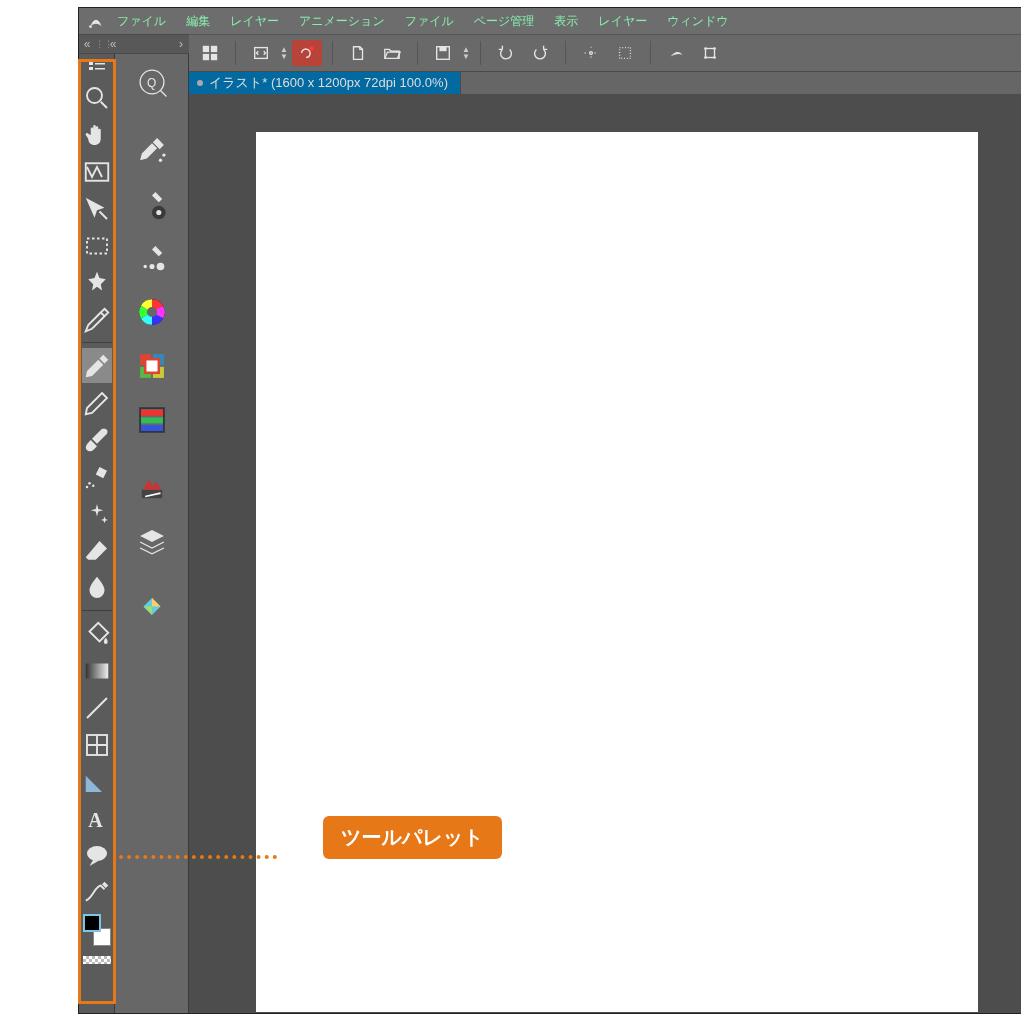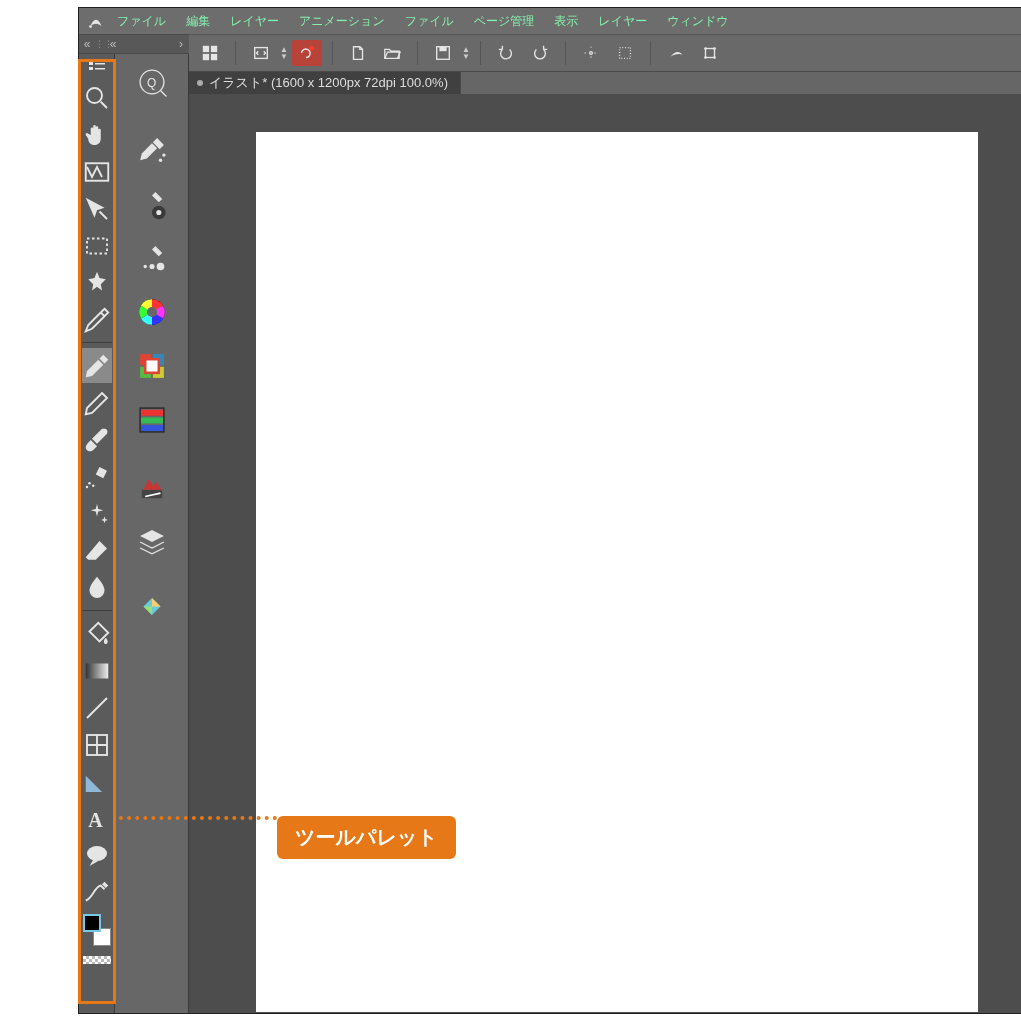--- a/index.html
+++ b/index.html
@@ -20,21 +20,21 @@
 .cmdbar { position:absolute; top:26px; left:110px; right:0; height:38px; background:#696969; border-top:1px solid #555; border-bottom:1px solid #4a4a4a; display:flex; align-items:center; padding:0 6px; gap:4px; }
 .cbtn { width:30px; height:26px; display:flex; align-items:center; justify-content:center; color:#e5e5e5; border-radius:2px; cursor:pointer; }
 .cbtn.active { background:#b84338; }
 .cbtn svg { width:18px; height:18px; }
 .cspin { display:flex; flex-direction:column; gap:0; }
 .cspin span { font-size:8px; color:#ccc; line-height:7px; }
 .csep { width:1px; height:24px; background:#555; margin:0 6px; }
 
 
 .doctab { position:absolute; top:64px; left:110px; right:0; height:22px; background:#666; display:flex; align-items:center; }
-.tab { background:#404040; height:22px; display:flex; align-items:center; padding:0 12px 0 8px; gap:6px; border-right:1px solid #4a4a4a; }
+.tab { background:#0369a1; height:22px; display:flex; align-items:center; padding:0 12px 0 8px; gap:6px; border-right:1px solid #4a4a4a; }
 .tab .dot { width:6px; height:6px; border-radius:50%; background:#aaa; }
 .tab .lbl { color:#ddd; font-size:13px; }
 
 
 .canvaswrap { position:absolute; top:86px; left:110px; right:0; bottom:0; background:#4d4d4d; display:flex; align-items:flex-start; justify-content:center; padding-top:38px; }
 .canvas { width:722px; height:880px; background:#fff; }
 
 
 .leftA { position:absolute; top:46px; left:0; width:36px; bottom:0; background:#5b5b5b; border-right:1px solid #3a3a3a; display:flex; flex-direction:column; align-items:center; padding-top:4px; gap:2px; }
 .leftA .pbtn { width:30px; height:35px; display:flex; align-items:center; justify-content:center; color:#ddd; cursor:pointer; }
@@ -46,21 +46,21 @@
 .leftA .checker { width:28px; height:8px; background:repeating-conic-gradient(#bbb 0 25%,#fff 0 50%) 0 0/6px 6px; }
 
 .leftB { position:absolute; top:46px; left:36px; width:74px; bottom:0; background:#676767; border-right:1px solid #3a3a3a; display:flex; flex-direction:column; align-items:center; padding-top:8px; gap:14px; }
 .leftB .bbtn { width:40px; height:40px; display:flex; align-items:center; justify-content:center; cursor:pointer; }
 .leftB svg { width:34px; height:34px; }
 
 
 .hlframe { position:absolute; top:51px; left:-1px; width:38px; height:945px; border:3px solid #e67817; pointer-events:none; z-index:10; }
 
 
-.callout { position:absolute; top:808px; left:40px; display:flex; align-items:flex-start; z-index:11; }
+.callout { position:absolute; top:808px; left:40px; display:flex; align-items:flex-end; z-index:11;gap:46px; }
 .callout .dots { width:158px; border-top:4px dotted #e67817; }
 .callout .bubble { background:#e67817; color:#fff; font-size:20px; font-weight:600; padding:8px 18px; border-radius:6px; white-space:nowrap; }
 
 
 .farleft { position:absolute; top:33px; left:0; width:78px; height:20px; background:#585858; display:flex; align-items:center; }
 
 
 .ic { stroke:#e5e5e5; stroke-width:1.5; fill:none; }
 .icf { fill:#e5e5e5; stroke:none; }
 </style>

